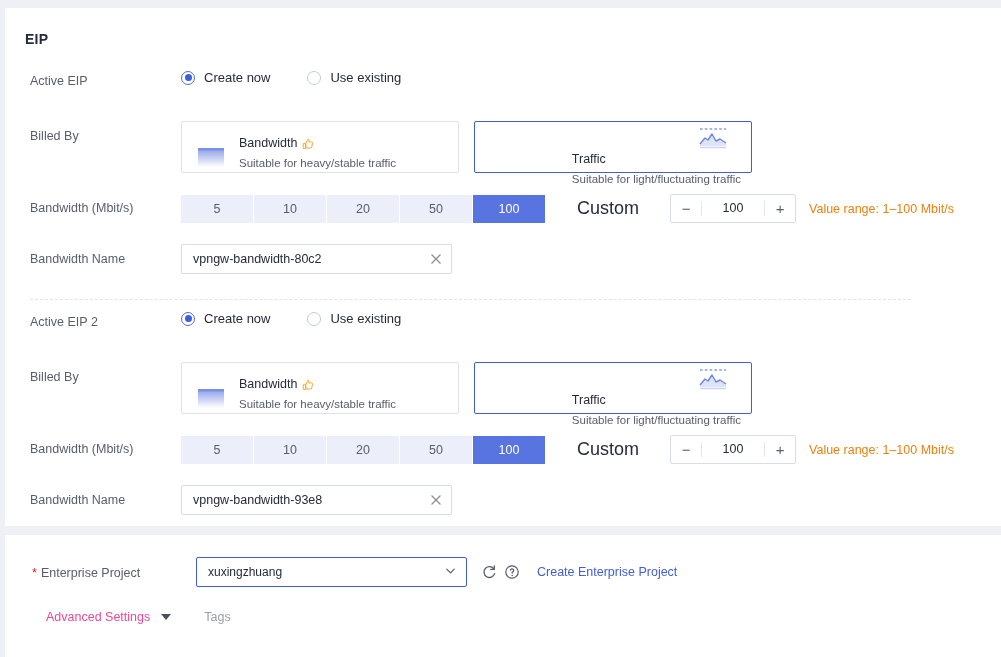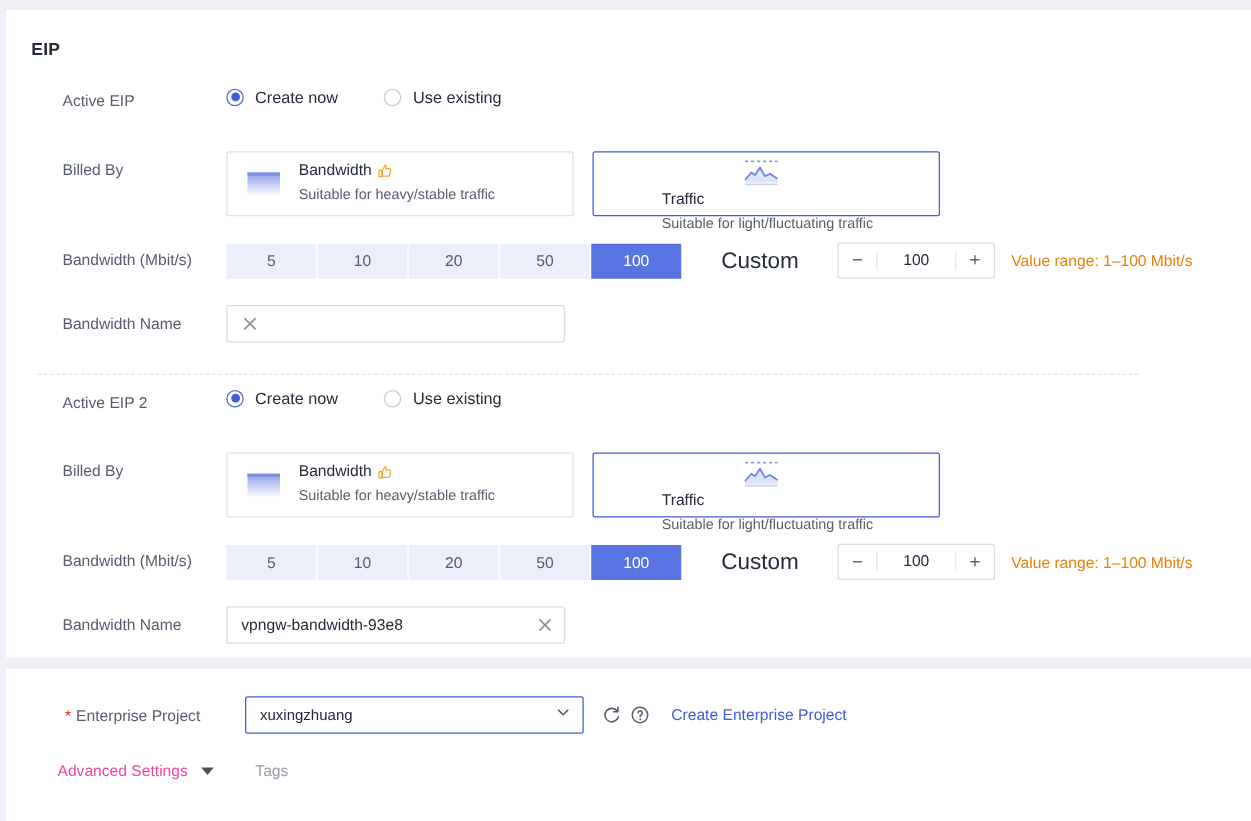--- a/index.html
+++ b/index.html
@@ -40,21 +40,20 @@
 
   
   .row { position: absolute; left: 0; right: 0; }
   .row-label {
     position: absolute;
     left: 25px;
     font-size: 12.5px;
     color: #575d6c;
     white-space: nowrap;
     line-height: 18px;
-    margin-left: 20px;
   }
   .row-field { position: absolute; left: 176px; }
 
   
   .radio-group { display: flex; align-items: center; gap: 37px; }
   .radio-opt { display: flex; align-items: center; gap: 9px; cursor: pointer; }
   .radio-dot {
     width: 14px; height: 14px;
     border-radius: 50%;
     border: 1px solid #c3cbd6;
@@ -79,21 +78,21 @@
 
   
   .cards { display: flex; gap: 15px; }
   .bcard {
     width: 278px;
     height: 52px;
     border: 1px solid #dfe1e6;
     border-radius: 2px;
     background: #fff;
     display: flex;
-    align-items: center;
+    align-items: flex-end;
     padding: 0 10px 0 12px;
     box-sizing: border-box;
     cursor: pointer;
   }
   .bcard.sel { border: 1px solid #3f5ed9; flex-direction: column; }
   .bcard-icon { width: 34px; height: 30px; flex: none; margin-right: 11px; position: relative; }
   .bcard-text { line-height: 1.25; }
   .bcard-title {
     font-size: 12.5px;
     color: #252b3a;
@@ -345,20 +344,21 @@
           <div class="step-btn">+</div>
         </div>
         <div class="hint-orange">Value range: 1–100 Mbit/s</div>
       </div>
     </div>
 
     <div class="row" style="top:236px;">
       <div class="row-label" style="top:6px;">Bandwidth Name</div>
       <div class="row-field">
         <div class="tinput">
+          <input type="text" value="vpngw-bandwidth-80c2" style="">
           <span class="clear-x">
             <svg width="14" height="14" viewBox="0 0 14 14">
               <line x1="2.5" y1="2.5" x2="11.5" y2="11.5" stroke="#8a8e99" stroke-width="1.3"></line>
               <line x1="11.5" y1="2.5" x2="2.5" y2="11.5" stroke="#8a8e99" stroke-width="1.3"></line>
             </svg>
           </span>
         </div>
       </div>
     </div>
 

